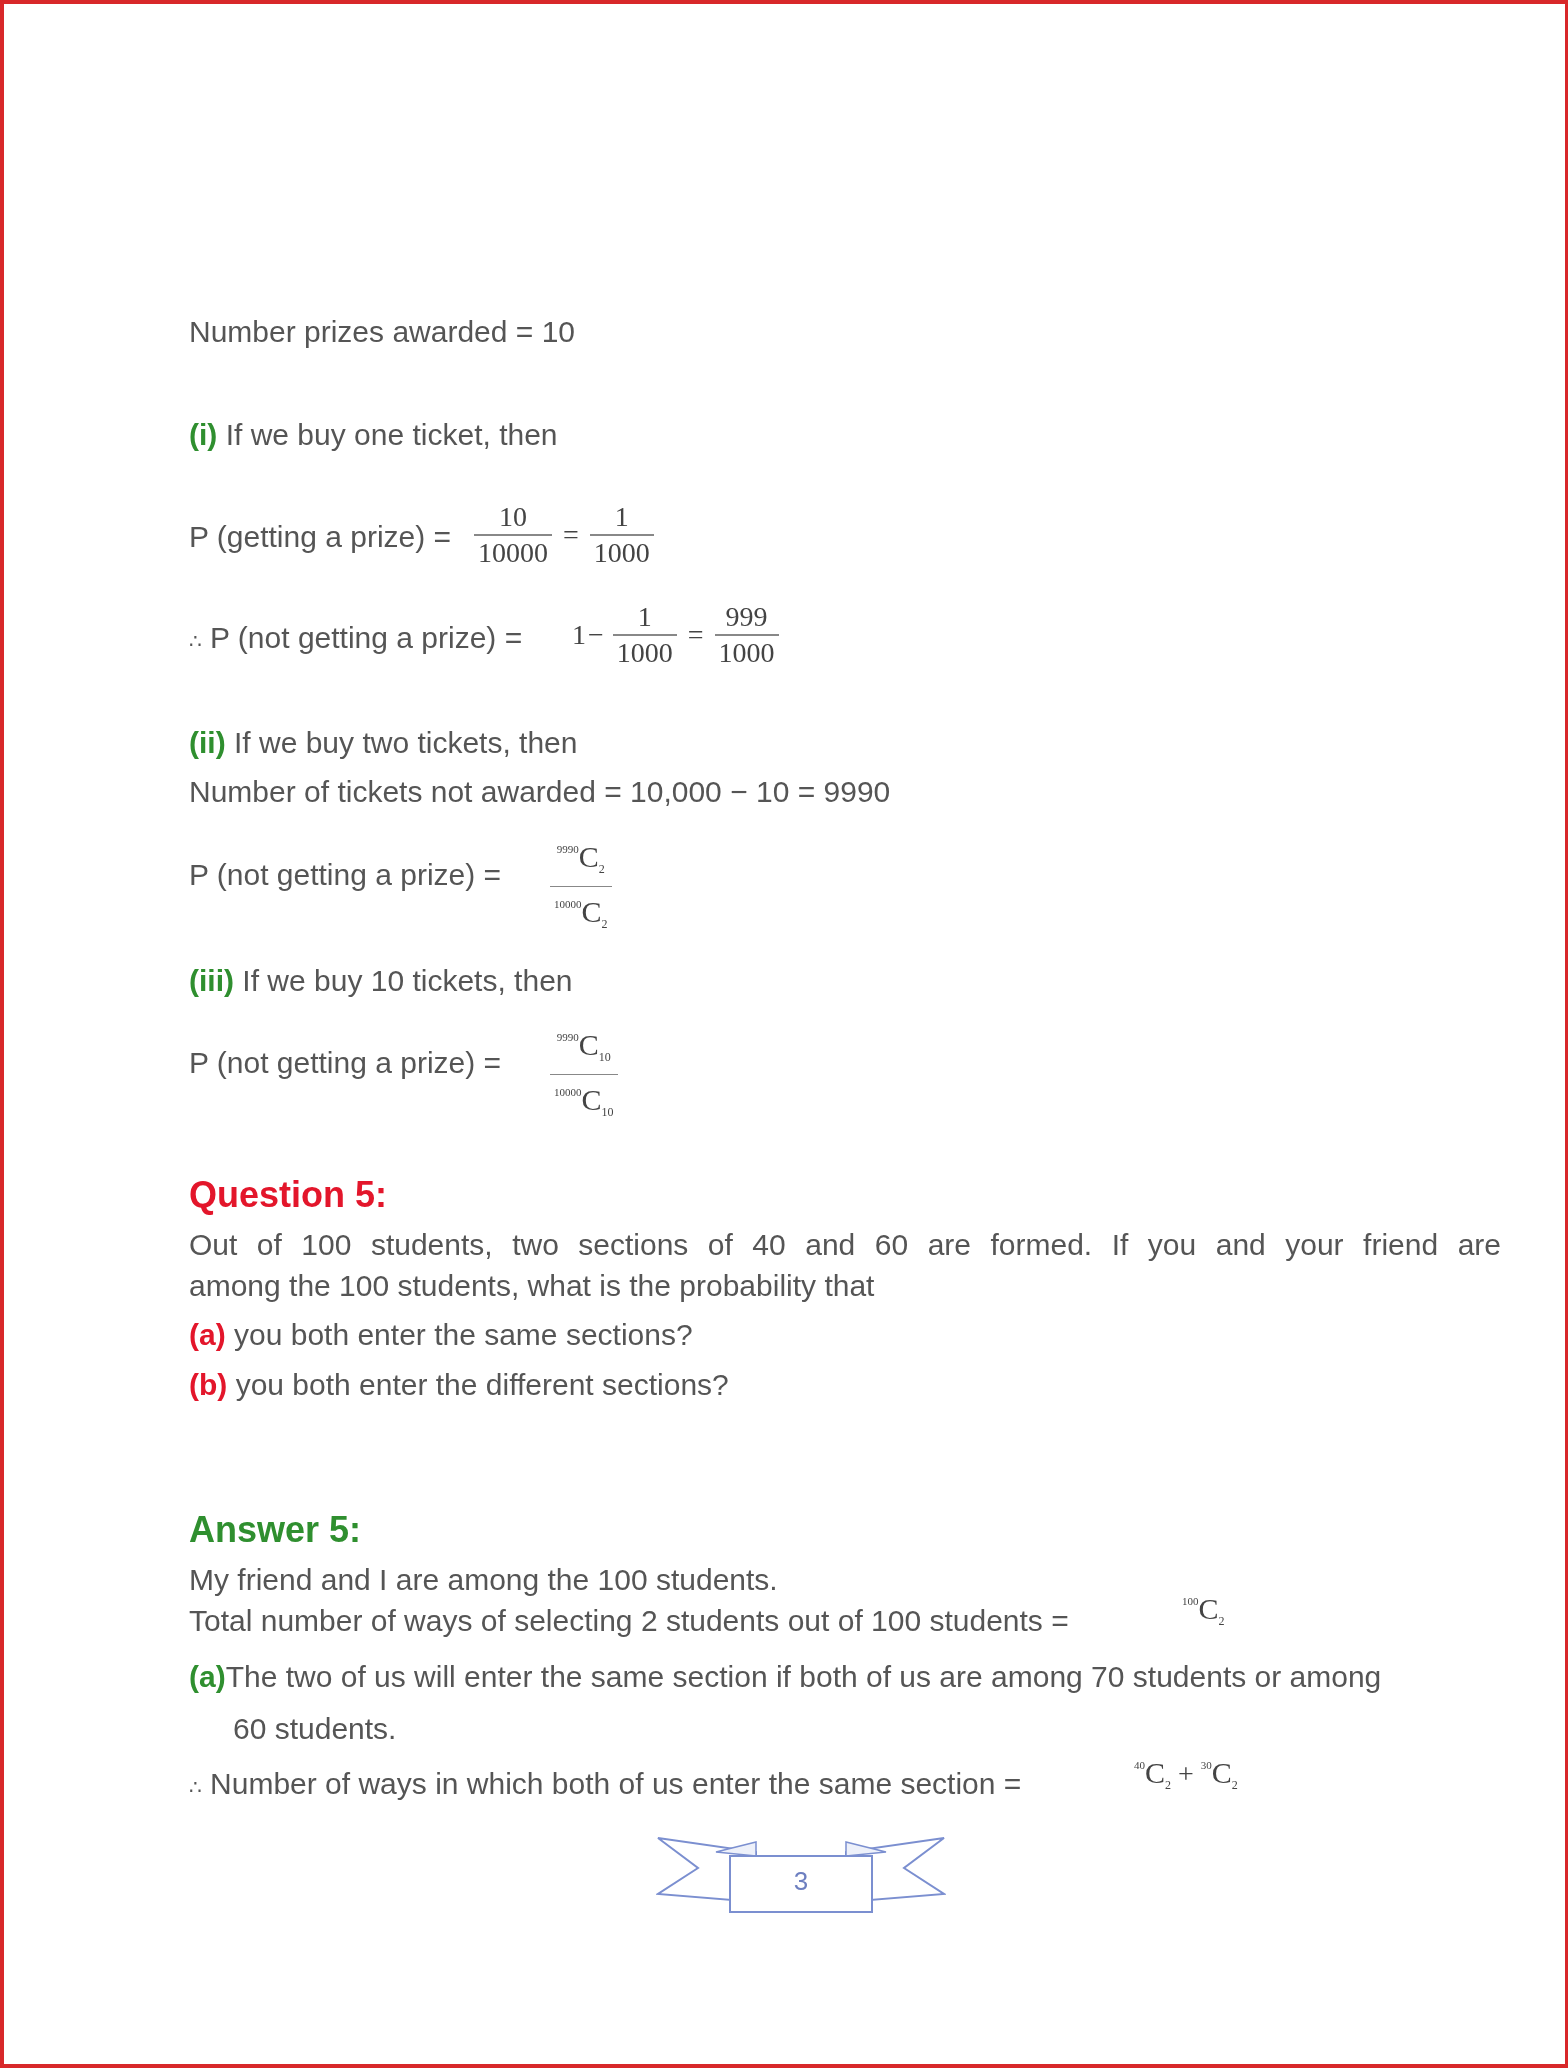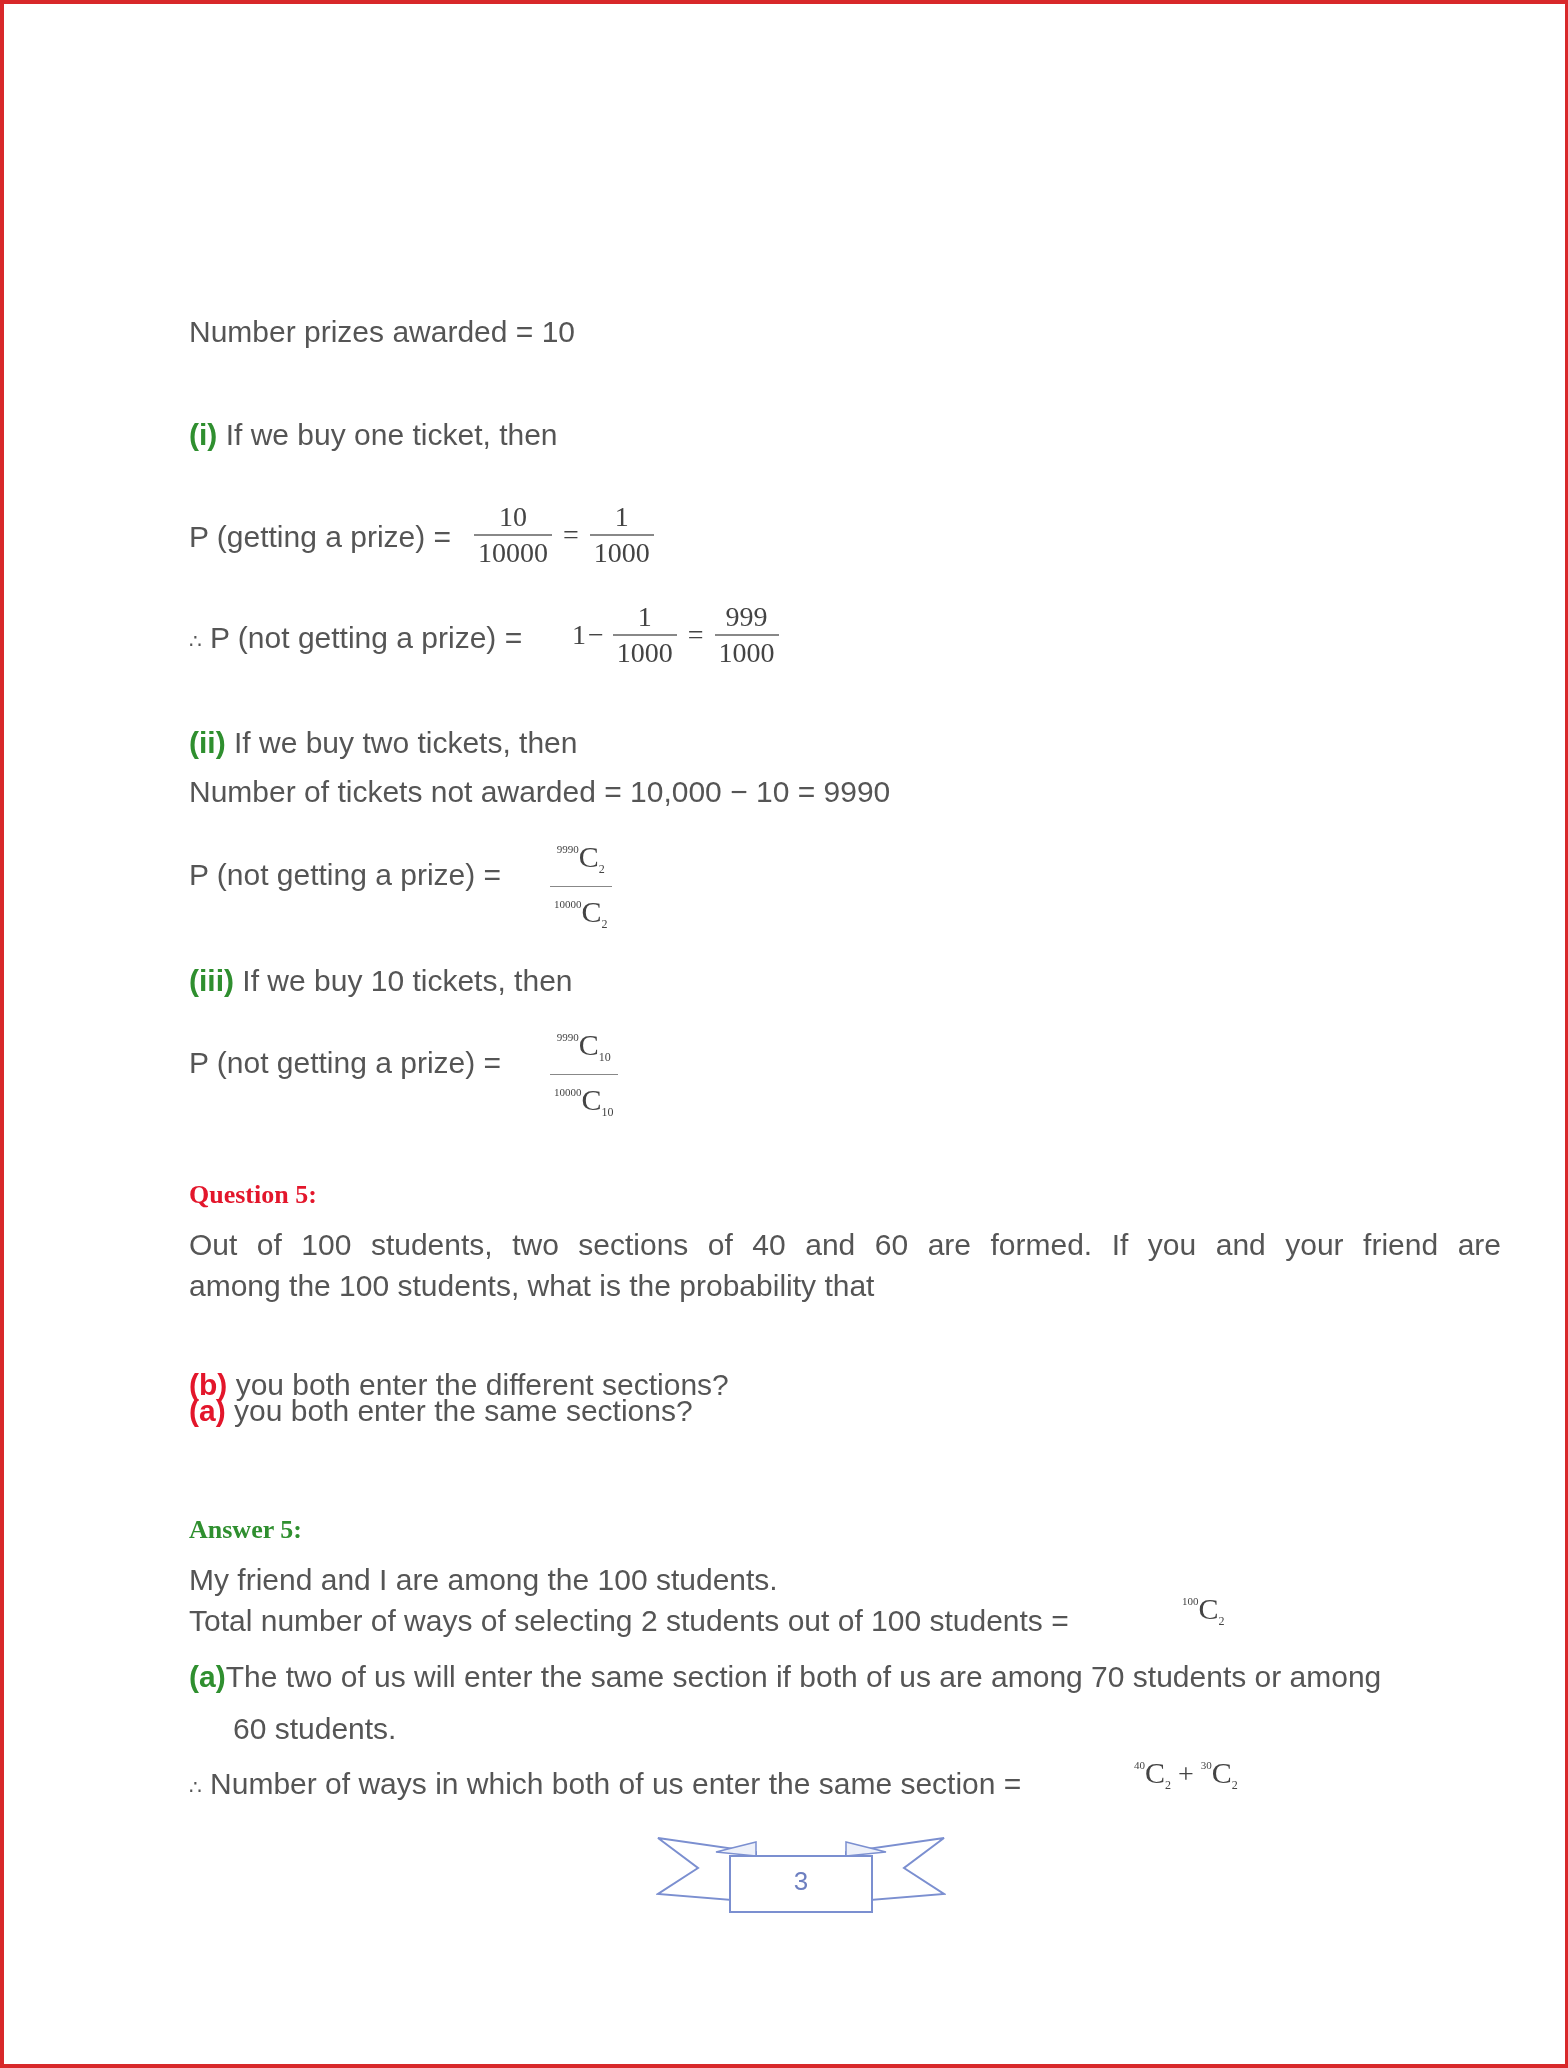--- a/index.html
+++ b/index.html
@@ -1,21 +1,21 @@
 <!DOCTYPE html>
 <html><head>
 <meta charset="utf-8">
 <style>
   html, body { margin: 0; padding: 0; }
   body { width: 1568px; height: 2068px; position: relative; background: #ffffff; overflow: hidden; }
   .page-border { position: absolute; left: 0; top: 0; width: 1568px; height: 2068px; box-sizing: border-box; border: 4px solid #d8282a; border-right-width: 3px; border-bottom-width: 4px; }
   .line { position: absolute; left: 145px; font-family: "Liberation Sans", sans-serif; font-size: 30px; color: #555555; white-space: nowrap; line-height: 36px; margin-left: 44px; }
   .green { color: #2f8f2f; font-weight: bold; }
   .red { color: #e3162b; font-weight: bold; }
-  .heading { font-size: 26px; font-weight: bold; font-family: Liberation Serif, serif; }
+  .heading { font-size: 36px; font-weight: bold; }
   .justify { white-space: normal; width: 1312px; text-align: justify; text-align-last: justify; }
   .math { position: absolute; font-family: "Liberation Serif", serif; color: #444444; font-size: 28px; margin-left: 12px; }
   .frac { display: inline-flex; flex-direction: column; align-items: center; vertical-align: middle; }
   .frac .num { padding: 0 4px; line-height: 34px; }
   .frac .den { padding: 0 4px; line-height: 34px; border-top: 2px solid #888888; }
   .op { display: inline-block; vertical-align: middle; margin: 0 4px; }
   .comb { white-space: nowrap; }
   .comb sup { font-size: 11px; vertical-align: 14px; }
   .comb sub { font-size: 12px; vertical-align: -6px; }
   .comb .c { font-size: 30px; }
@@ -82,21 +82,21 @@
 <div class="math" style="left:538px; top:1020px">
   <span class="frac">
     <span class="num comb"><sup>9990</sup><span class="c">C</span><sub>10</sub></span>
     <span class="den comb" style="border-top-width:1px"><sup>10000</sup><span class="c">C</span><sub>10</sub></span>
   </span>
 </div>
 
 <div class="line red heading" style="top:1177px">Question 5:</div>
 <div class="line justify" style="top:1227px">Out of 100 students, two sections of 40 and 60 are formed. If you and your friend are</div>
 <div class="line" style="top:1268px">among the 100 students, what is the probability that</div>
-<div class="line" style="top:1393px">
+<div class="line" style="top:1317px">
   <span class="red">(a)</span><span> you both enter the same sections?</span>
 </div>
 <div class="line" style="top:1367px">
   <span class="red">(b)</span><span> you both enter the different sections?</span>
 </div>
 
 <div class="line green heading" style="top:1512px">Answer 5:</div>
 <div class="line" style="top:1562px">My friend and I are among the 100 students.</div>
 <div class="line" style="top:1603px">Total number of ways of selecting 2 students out of 100 students =</div>
 <div class="math comb" style="left:1170px; top:1592px"><sup>100</sup><span class="c">C</span><sub>2</sub></div>

